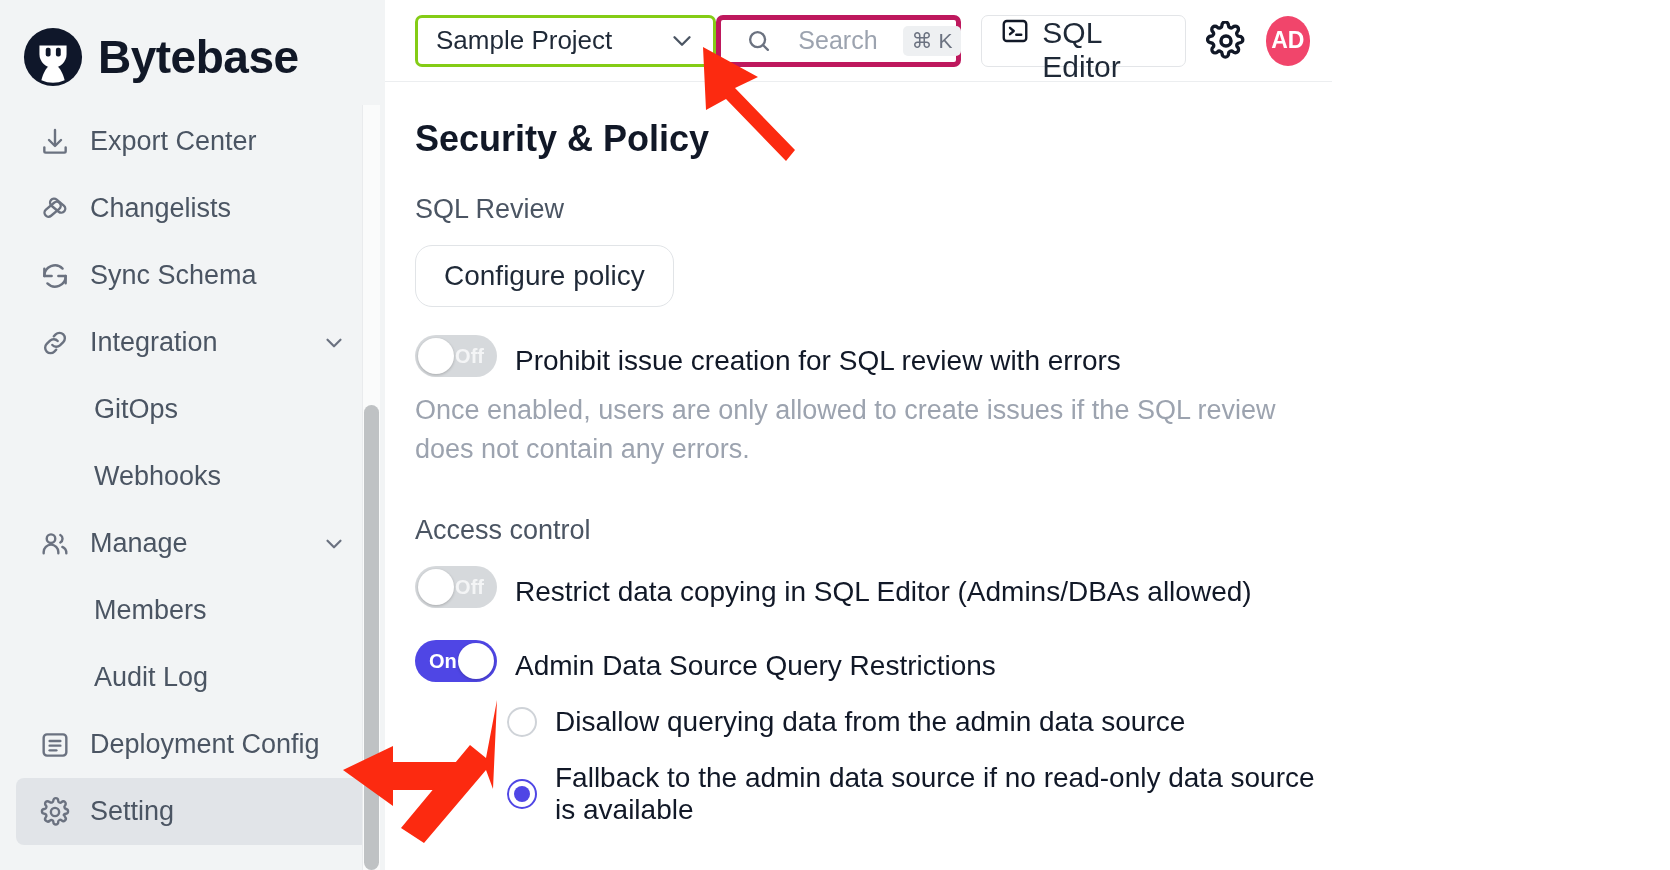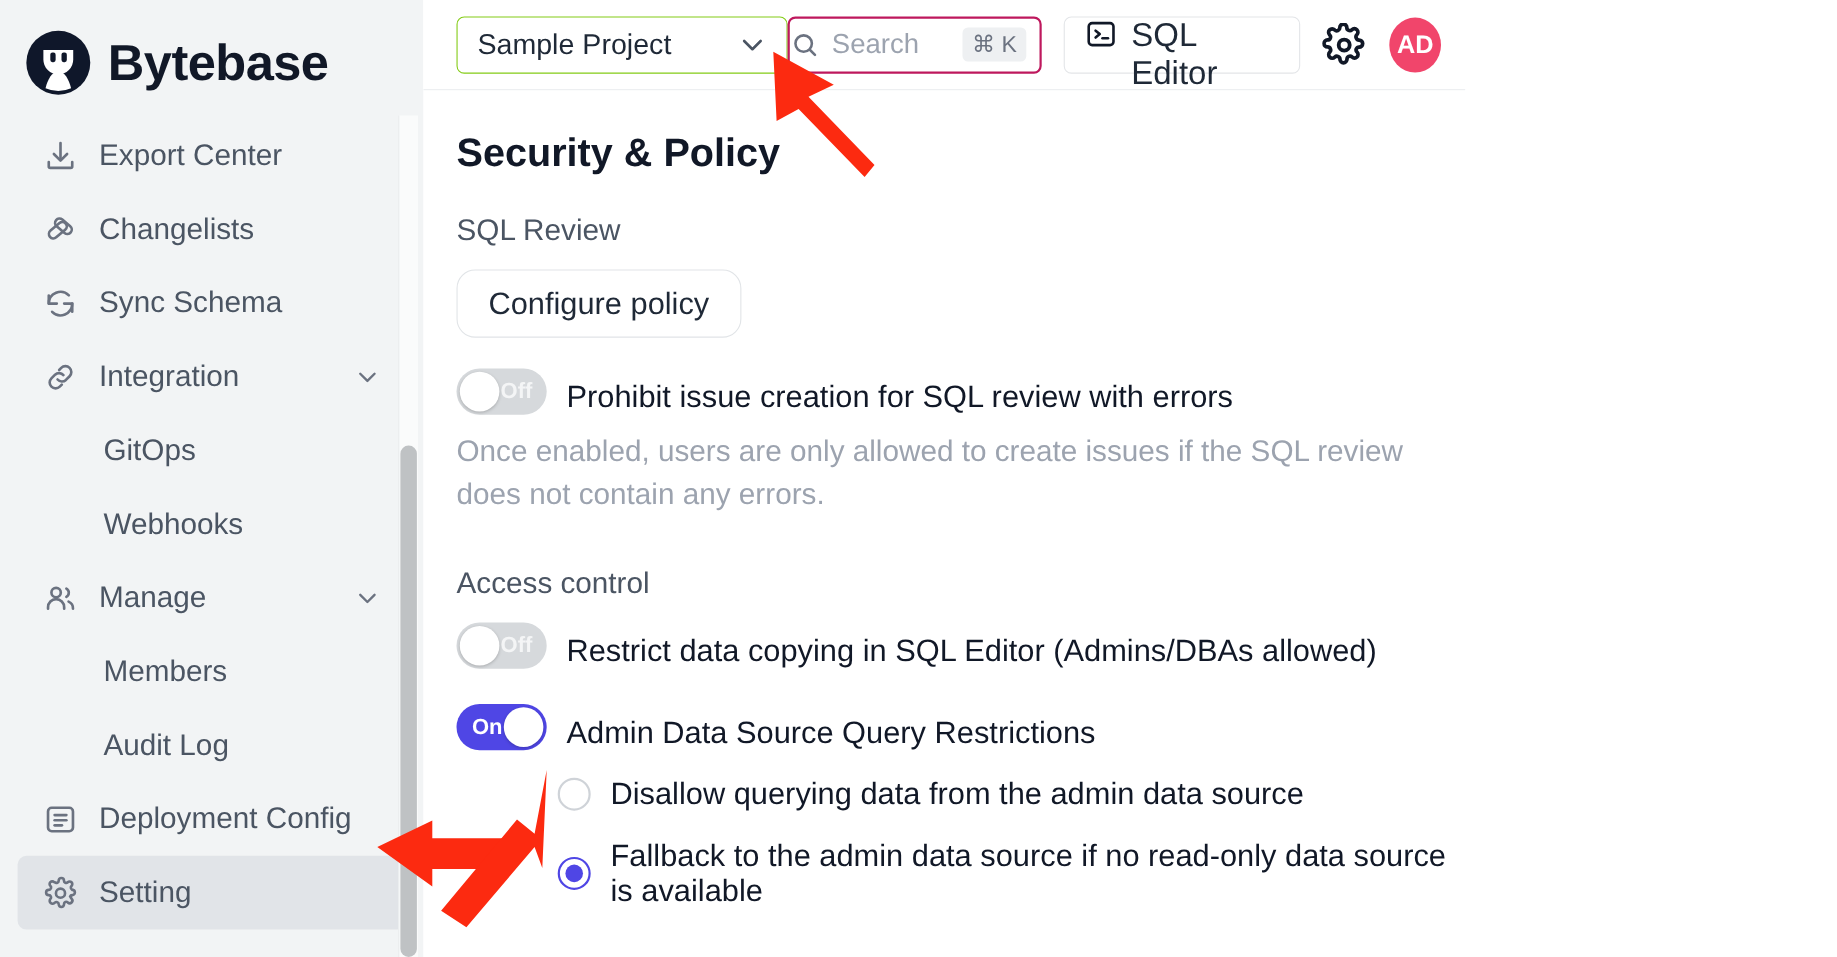--- a/index.html
+++ b/index.html
@@ -102,21 +102,21 @@
     flex: 0 0 82px;
     display: flex;
     align-items: center;
     padding: 0 22px 0 30px;
     background: #ffffff;
     border-bottom: 1px solid #eceef0;
   }
   .project-select {
     width: 315px;
     height: 52px;
-    border: 1px solid #84cc16;
+    border: 3px solid #84cc16;
     border-radius: 7px;
     background: #fff;
     display: flex;
     align-items: center;
     padding: 0 16px 0 18px;
     justify-content: space-between;
     cursor: pointer;
   }
   .project-select .ptext {
     font-size: 26px;
@@ -126,27 +126,27 @@
 
   .topbar-right {
     margin-left: auto;
     display: flex;
     align-items: center;
     gap: 20px;
   }
   .search-box {
     width: 245px;
     height: 52px;
-    border: 2px solid #be185d;
+    border: 5px solid #be185d;
     border-radius: 7px;
     background: #fff;
     display: flex;
     align-items: center;
-    padding: 0 12px 0 0;
-    gap: 10px;
+    padding: 0 12px 0 24px;
+    gap: 25px;
     cursor: pointer;
   }
   .search-box .stext {
     font-size: 25px;
     color: #9ca3af;
     flex: 1 1 auto;
   }
   .kbd {
     background: #eef0f2;
     color: #6b7280;

